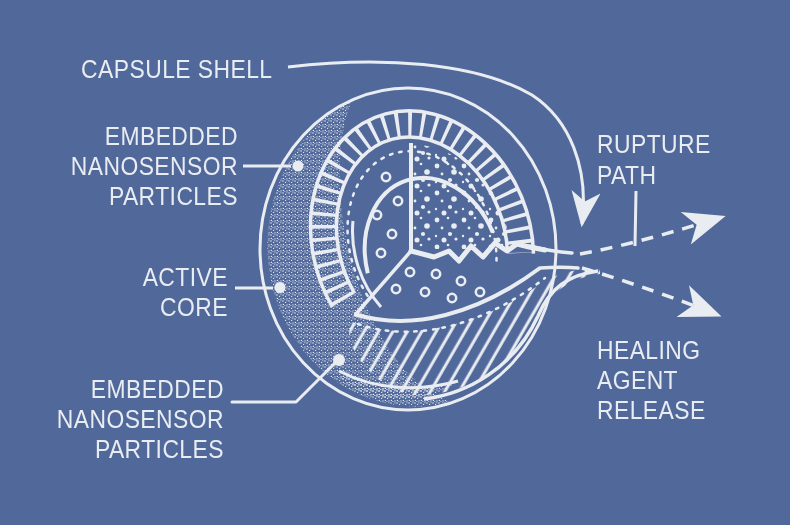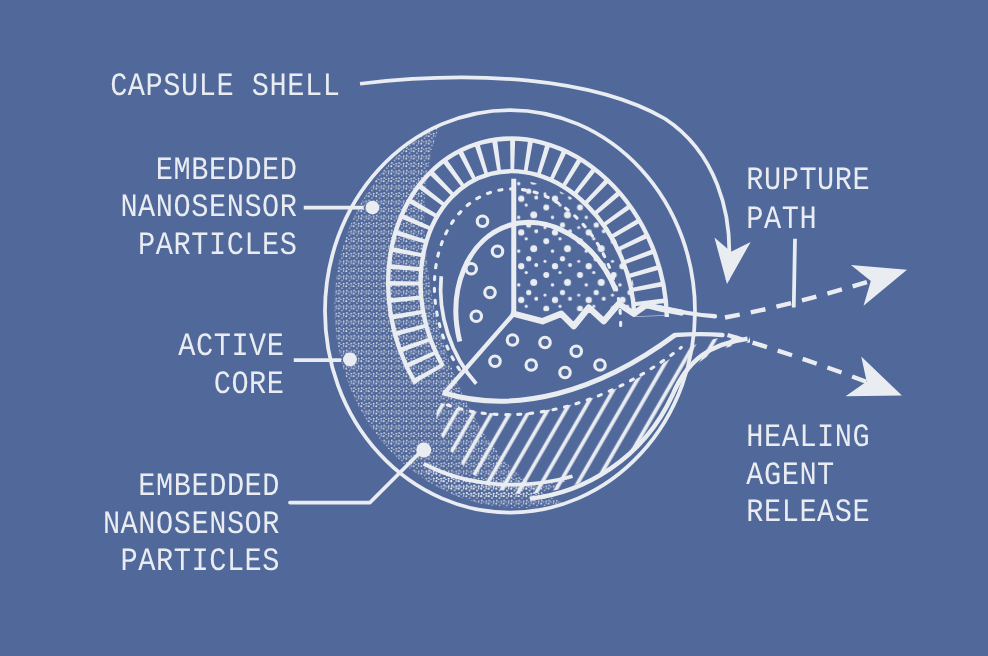--- a/index.html
+++ b/index.html
@@ -1,18 +1,18 @@
 <!DOCTYPE html>
 <html style="--bg: #51689b; --ink: #e9edf2;"><head>
 <meta charset="utf-8">
 <style>
   :root{ --bg:#51689b; --ink:#e9edf2; }
   html,body{margin:0;padding:0;background:var(--bg);}
   #stage{position:relative;width:790px;height:525px;background:var(--bg);overflow:hidden;
-         font-family:Liberation Mono, monospace;}
+         font-family:Liberation Sans, sans-serif;}
   #art{position:absolute;inset:0;}
   .ink-stroke{stroke:var(--ink);fill:none;}
   .ink-fill{fill:var(--ink);}
   .w2{stroke-width:2.5}.w3{stroke-width:3}.w35{stroke-width:3.5}.w4{stroke-width:4}.w5{stroke-width:5}
   .round{stroke-linecap:round;stroke-linejoin:round;}
   .dotted{stroke-dasharray:2.5 7;stroke-linecap:round;}
   .dashed{stroke-dasharray:12 9;}
   .ticks{stroke-width:26;stroke-dasharray:3.5 9;}
   .label{position:absolute;color:var(--ink);font-size:26px;line-height:30px;
          letter-spacing:.5px;white-space:nowrap;font-weight:400;}

